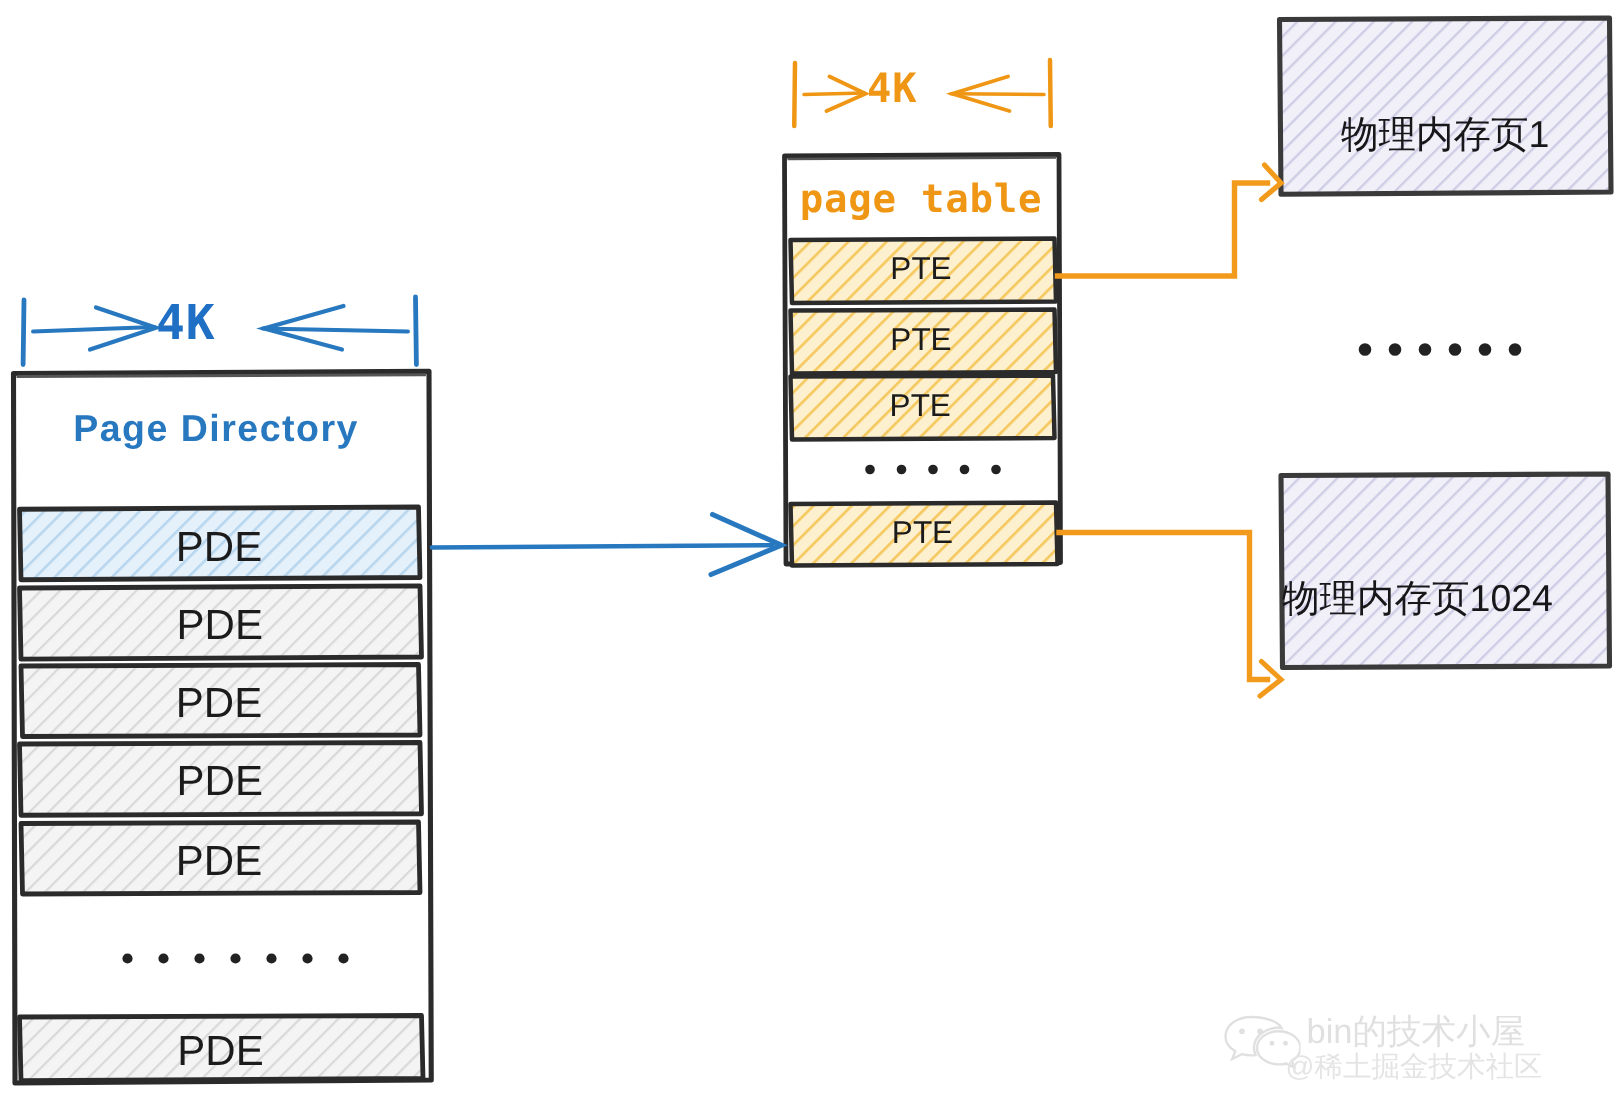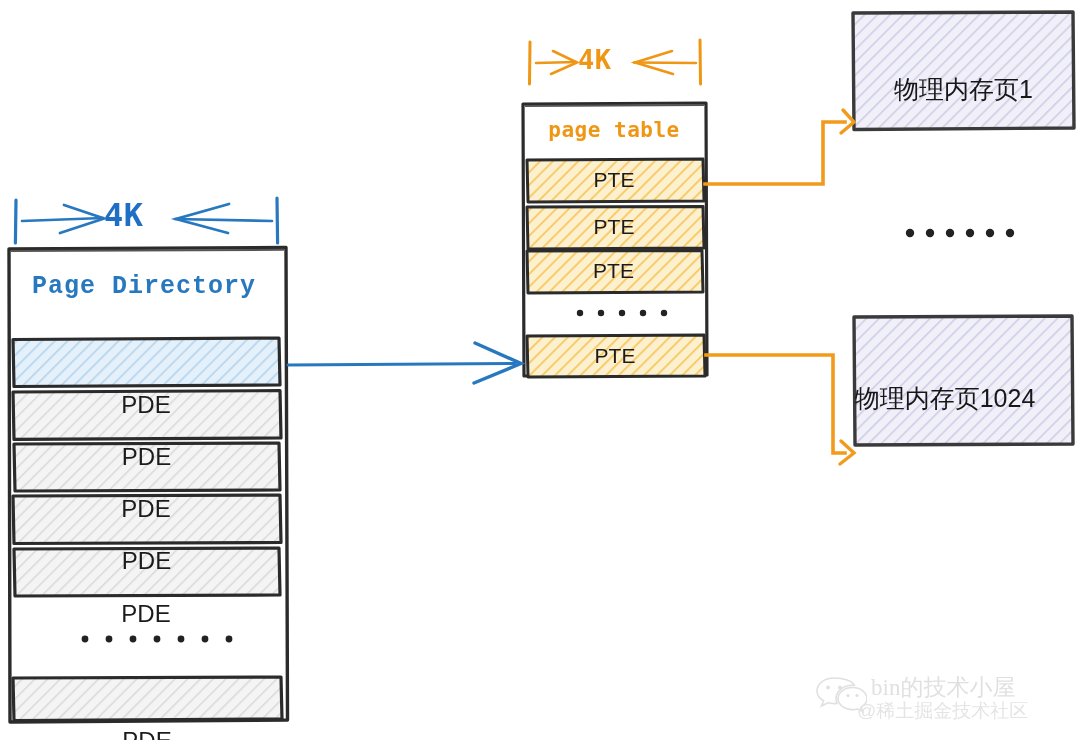--- a/index.html
+++ b/index.html
@@ -24,55 +24,55 @@
   .dim-4k-orange{
     left:578px;top:44px;
     font-family:"DejaVu Sans Mono", monospace;
     font-size:27px;font-weight:700;color:#ef9615;
     letter-spacing:0.5px;
   }
 
   
   .pd-title{
     left:0px;top:272px;width:288px;text-align:center;
-    font-family:Liberation Mono, monospace;
+    font-family:Liberation Sans, sans-serif;
     font-size:25px;font-weight:700;color:#2878c0;
     letter-spacing:1px;
   }
   .pt-title{
     left:523px;top:118px;width:182px;text-align:center;
     font-family:"DejaVu Sans Mono", monospace;
-    font-size:21px;font-weight:700;color:#ef9615;
+    font-size:26px;font-weight:700;color:#ef9615;
     letter-spacing:0.5px;
   }
 
   
   .cell-lbl{
     font-family:"Liberation Sans", sans-serif;
     color:#1b1b1b;text-align:center;
   }
-  .pde-lbl{font-size:24px;margin-top:42px;}
+  .pde-lbl{font-size:28px;}
   .pte-lbl{font-size:21px;}
 
   .page-lbl{
     font-family:"Liberation Sans", sans-serif;
     font-size:25px;color:#17171a;text-align:center;margin-top:15px;
   }
 
   
   #watermark{
     position:absolute;left:815px;top:672px;
     width:250px;height:62px;
     opacity:0.30;
     pointer-events:none;
   }
   #wm-top{
     position:absolute;left:56px;top:0px;
     font-size:23px;color:#9a9a9a;
-    font-family:Liberation Serif, serif;
+    font-family:Liberation Sans, sans-serif;
     white-space:nowrap;
   }
   #wm-bot{
     position:absolute;left:42px;top:26px;
     font-size:19px;color:#a8a8a8;
     font-family:"Liberation Sans", sans-serif;
     white-space:nowrap;
   }
 </style>
 </head>

